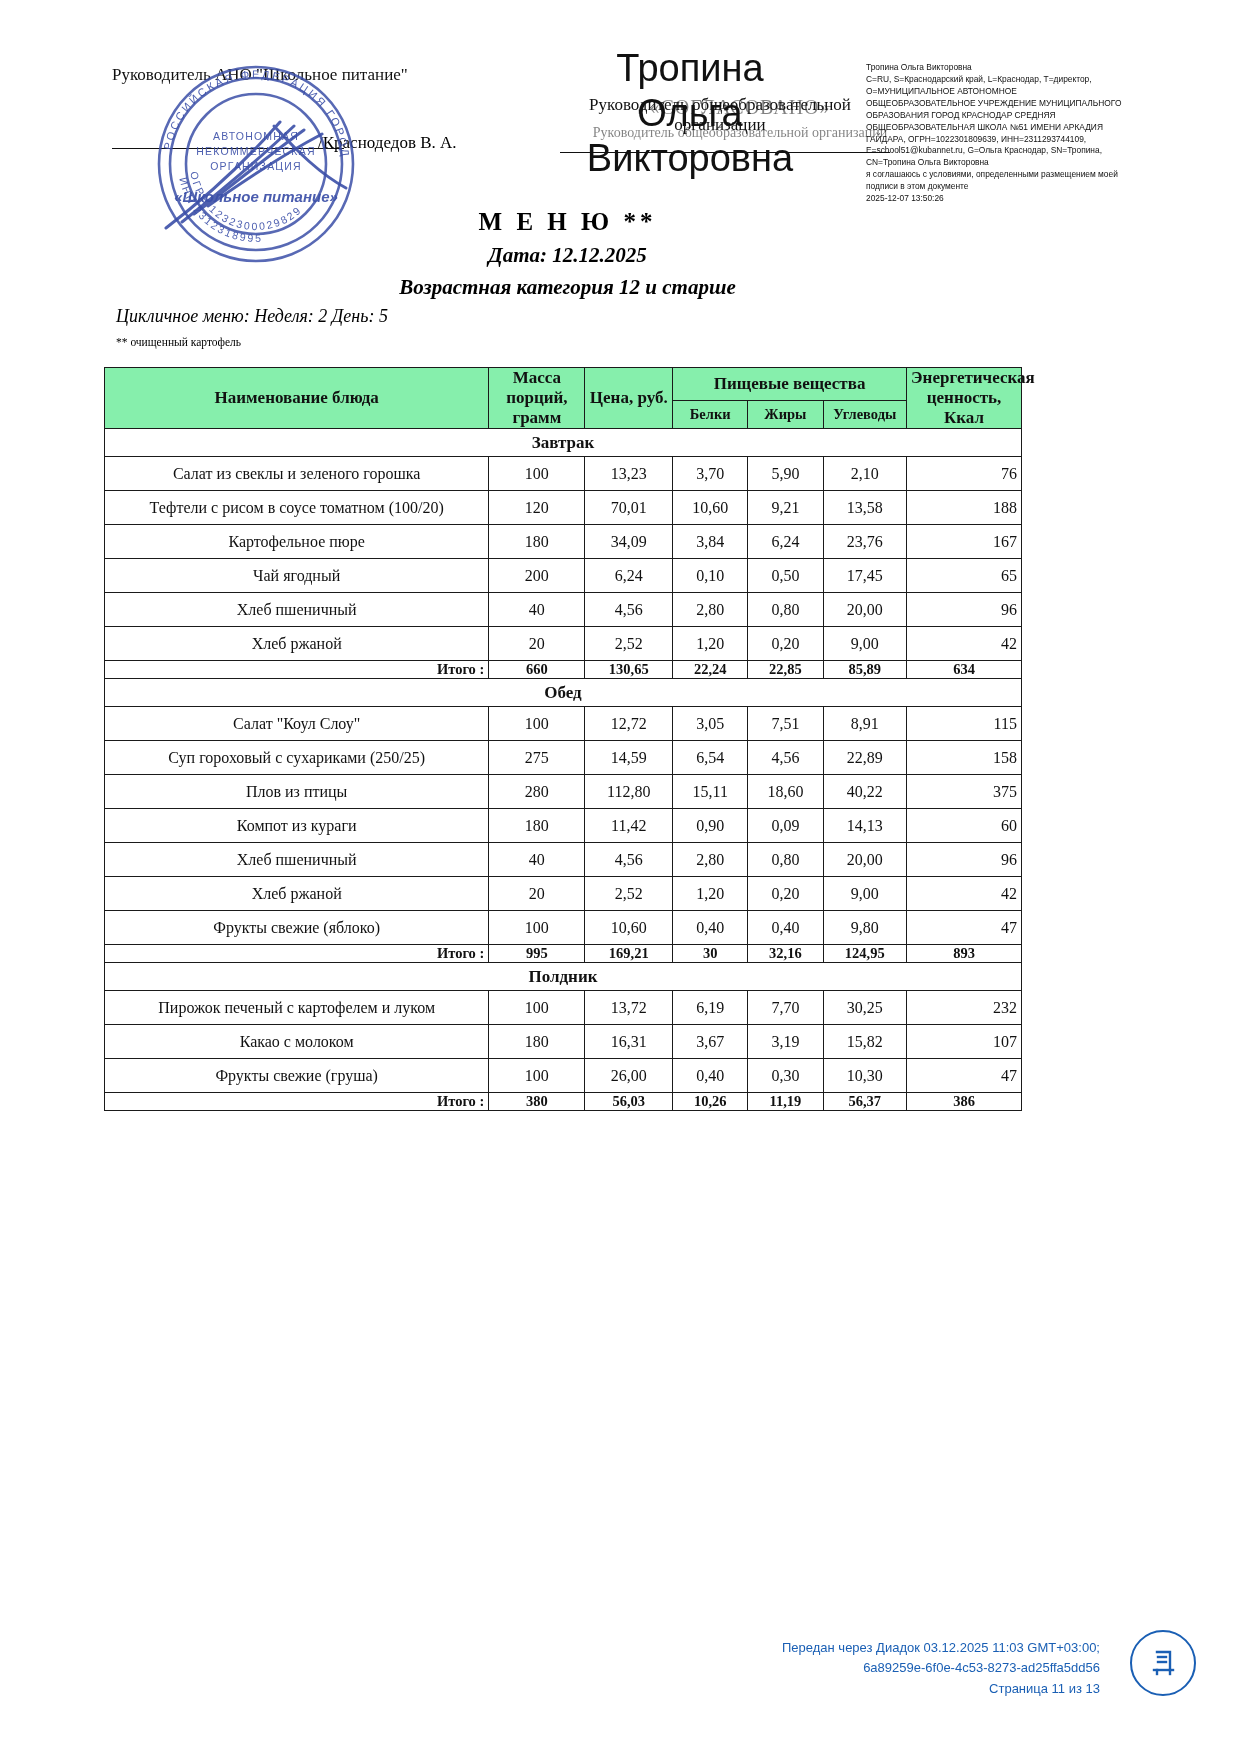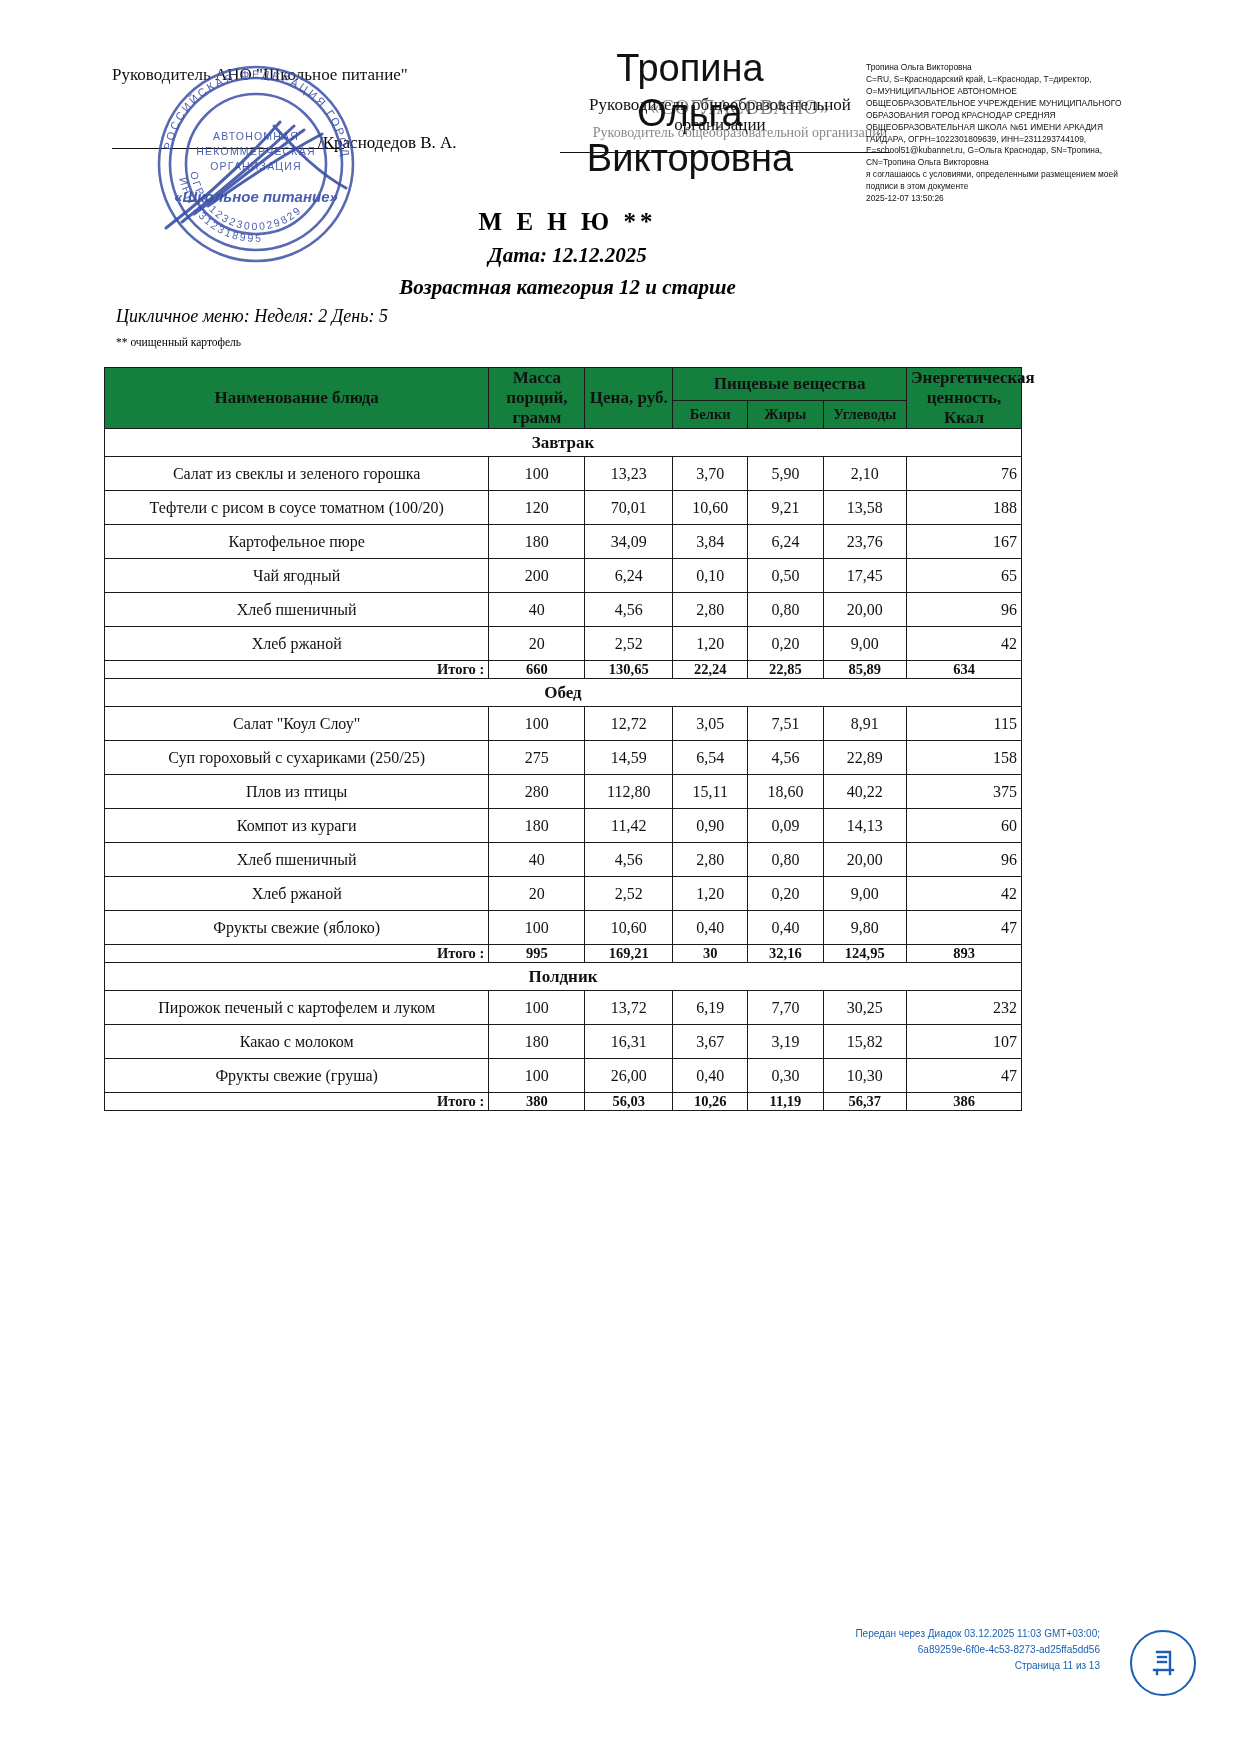--- a/index.html
+++ b/index.html
@@ -101,21 +101,21 @@
     font-size:15.5px;
   }
   table.menu td, table.menu th {
     border:1.1px solid #1a1a1a;
     padding:0 4px;
     color:#111;
   }
   th.hcell {
     font-weight:bold; text-align:center; vertical-align:middle;
     font-size:17px; line-height:1.18;
-    background:#15803d;
+    background:#86efac;
   }
   th.hcell.sub { font-size:14.5px; }
   .meal-band {
     text-align:center; font-weight:bold; font-size:17px;
     height:27px;
   }
   td.dish { text-align:center; font-size:16px; height:33px; }
   td.num { text-align:center; font-size:16px; }
   td.kcal { text-align:right; font-size:16px; }
   tr.total td { font-weight:bold; font-size:14.5px; }
@@ -125,24 +125,24 @@
   col.c-dish { width:368px; }
   col.c-mass { width:92px; }
   col.c-price { width:84px; }
   col.c-p { width:72px; }
   col.c-f { width:72px; }
   col.c-c { width:80px; }
   col.c-kcal { width:110px; }
 
   
   .footer {
-    position:absolute; right:140px; bottom:80px;
+    position:absolute; right:140px; bottom:54px;
     text-align:right;
     font-family:"Liberation Sans", sans-serif;
-    font-size:10px; line-height:1.6;
+    font-size:13px; line-height:1.6;
     color:#1a5fb4;
   }
   .footer-badge {
     position:absolute; right:44px; bottom:58px;
     width:62px; height:62px; border-radius:50%;
     border:2.6px solid #1a5fb4;
     display:flex; align-items:center; justify-content:center;
   }
   .footer-badge svg { display:block; }
 

